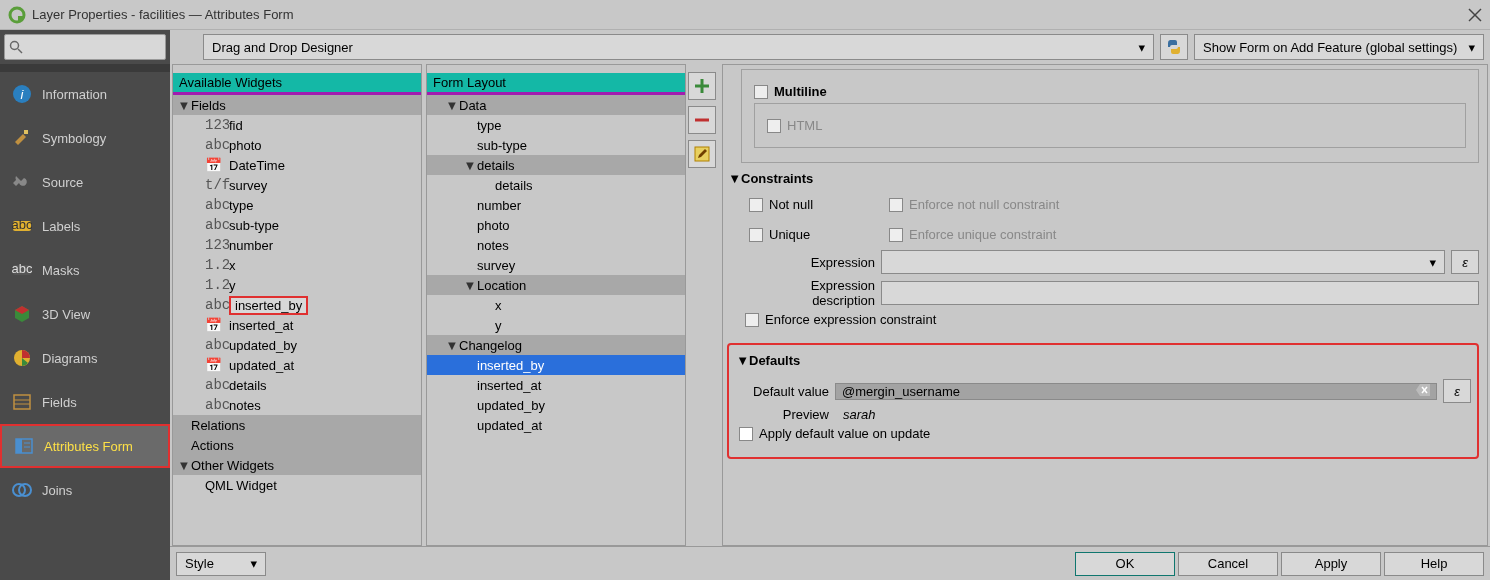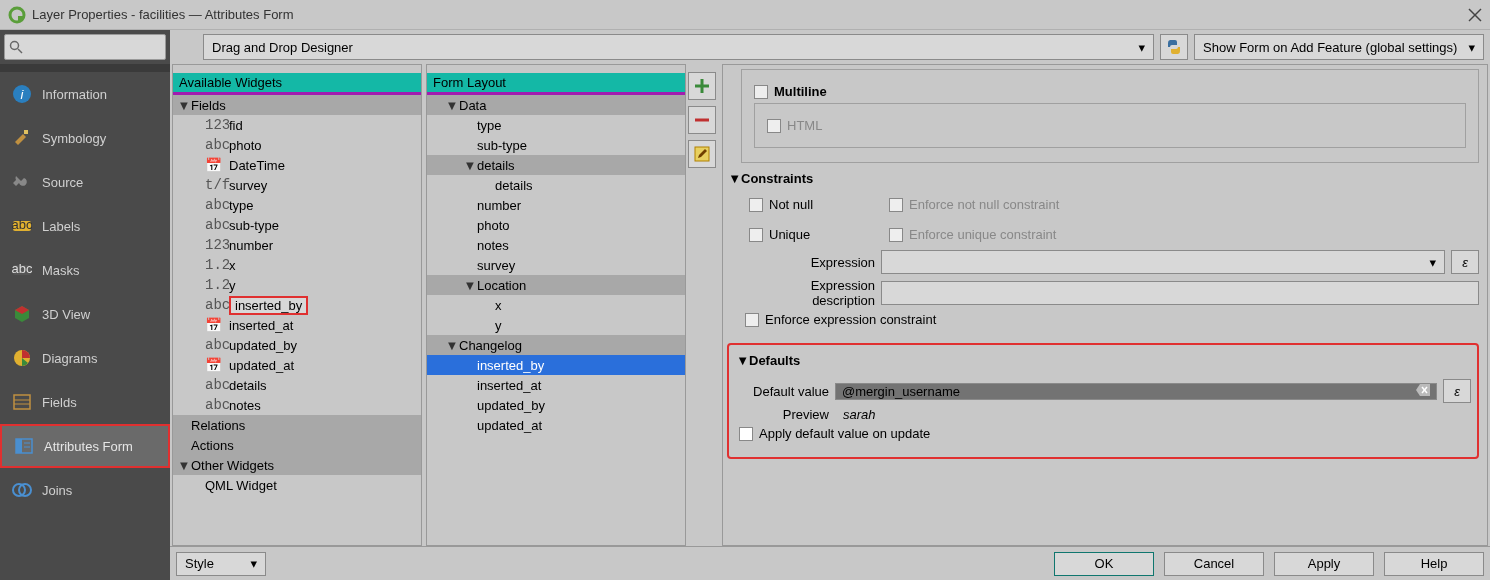--- a/index.html
+++ b/index.html
@@ -13,21 +13,21 @@
 .titlebar .close-x { width: 14px; height: 14px; cursor: pointer; }
 
 .body { flex: 1; display: flex; overflow: hidden; }
 
 .sidebar { width: 170px; background: #4a4a4a; display: flex; flex-direction: column; }
 .side-search { height: 26px; background: #d8d8d8; margin: 4px; border: 1px solid #999; border-radius: 2px; display: flex; align-items: center; padding: 0 4px; }
 .side-search svg { width: 14px; height: 14px; }
 .side-list { flex: 1; overflow-y: auto; }
 .side-item { display: flex; align-items: center; height: 44px; padding: 0 8px; color: #d0d0d0; cursor: pointer; }
 .side-item .icn { width: 28px; height: 28px; margin-right: 6px; display: flex; align-items: center; justify-content: center; }
-.side-item.sel { background: #6a6a6a; border: 2px solid #e03030; color: #e5e5e5; }
+.side-item.sel { background: #6a6a6a; border: 2px solid #e03030; color: #fde047; }
 .side-scroll-top { height: 8px; background: #3a3a3a; }
 
 .main { flex: 1; display: flex; flex-direction: column; }
 
 .toprow { height: 34px; display: flex; align-items: center; padding: 4px 6px; gap: 6px; }
 .combo { height: 26px; background: #d8d8d8; border: 1px solid #8a8a8a; display: flex; align-items: center; padding: 0 8px; cursor: pointer; }
 .combo .arrow { margin-left: auto; }
 .combo.big { flex: 1; margin-left: 27px; }
 .py-btn { width: 28px; height: 26px; background: #d8d8d8; border: 1px solid #8a8a8a; display: flex; align-items: center; justify-content: center; cursor: pointer; }
 .combo.show { width: 290px; }
@@ -66,25 +66,25 @@
 .chk { display: flex; align-items: center; gap: 6px; margin: 4px 0; }
 .chk .box { width: 14px; height: 14px; border: 1px solid #888; background: #eee; }
 .chk.dis { color: #888; }
 
 .frow { display: flex; align-items: center; margin: 4px 0; gap: 6px; }
 .frow .flab { width: 130px; }
 .frow .finput { flex: 1; height: 24px; border: 1px solid #8a8a8a; background: #d8d8d8; }
 .eps-btn { width: 28px; height: 24px; border: 1px solid #8a8a8a; background: #d8d8d8; display: flex; align-items: center; justify-content: center; cursor: pointer; font-style: italic; font-family: serif; font-size: 15px; }
 
 .defaults-box { border: 2px solid #e03030; border-radius: 4px; padding: 4px 6px 8px 6px; }
-.dv-input { flex: 1; height: 17px; border: 1px solid #8a8a8a; background: #737373; display: flex; align-items: center; padding: 0 6px; }
+.dv-input { flex: 1; height: 17px; border: 1px solid #8a8a8a; background: #a3a3a3; display: flex; align-items: center; padding: 0 6px; }
 .dv-input .clr { margin-left: auto; color: #888; cursor: pointer; }
 .preview-val { font-style: italic; margin-left: 8px; }
 
-.footer { height: 34px; display: flex; align-items: center; padding: 0 6px; gap: 10px; border-top: 1px solid #999; }
+.footer { height: 34px; display: flex; align-items: center; padding: 0 6px; gap: 3px; border-top: 1px solid #999; }
 .footer .spacer { flex: 1; }
 .fbtn { width: 100px; height: 24px; border: 1px solid #8a8a8a; background: #d8d8d8; display: flex; align-items: center; justify-content: center; cursor: pointer; }
 .fbtn.primary { border: 1px solid #0f766e; }
 .style-combo { width: 90px; height: 24px; }
 
 .constraints-grid { display: grid; grid-template-columns: 140px 1fr; row-gap: 7px; align-items: center; padding-left: 4px; }
 </style>
 </head>
 <body>
 

